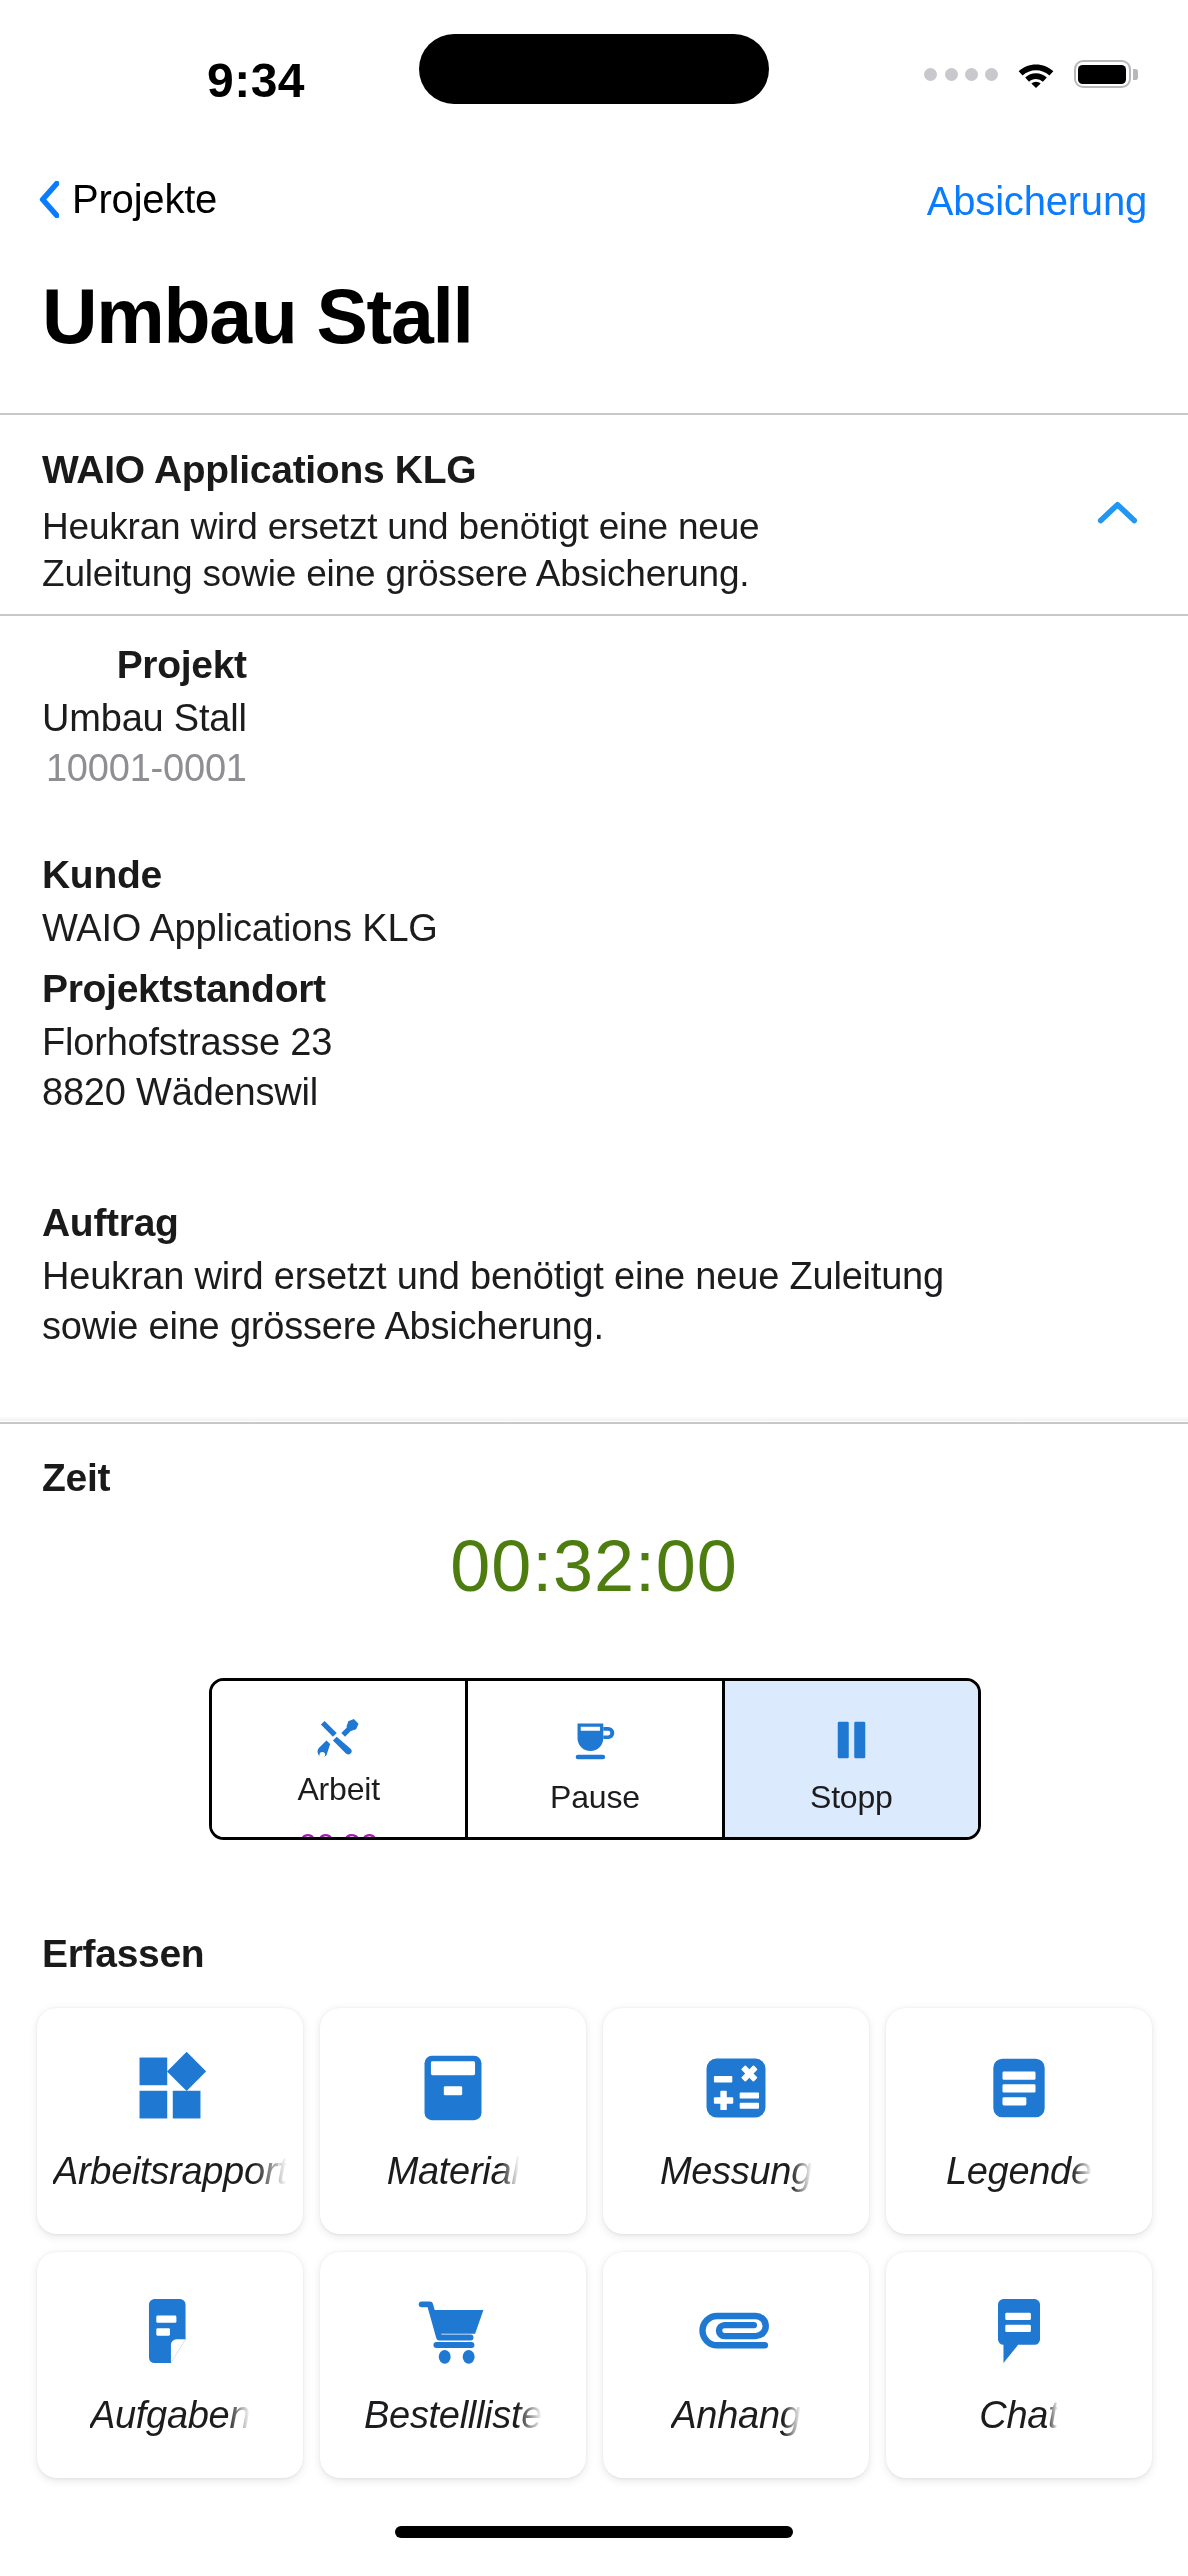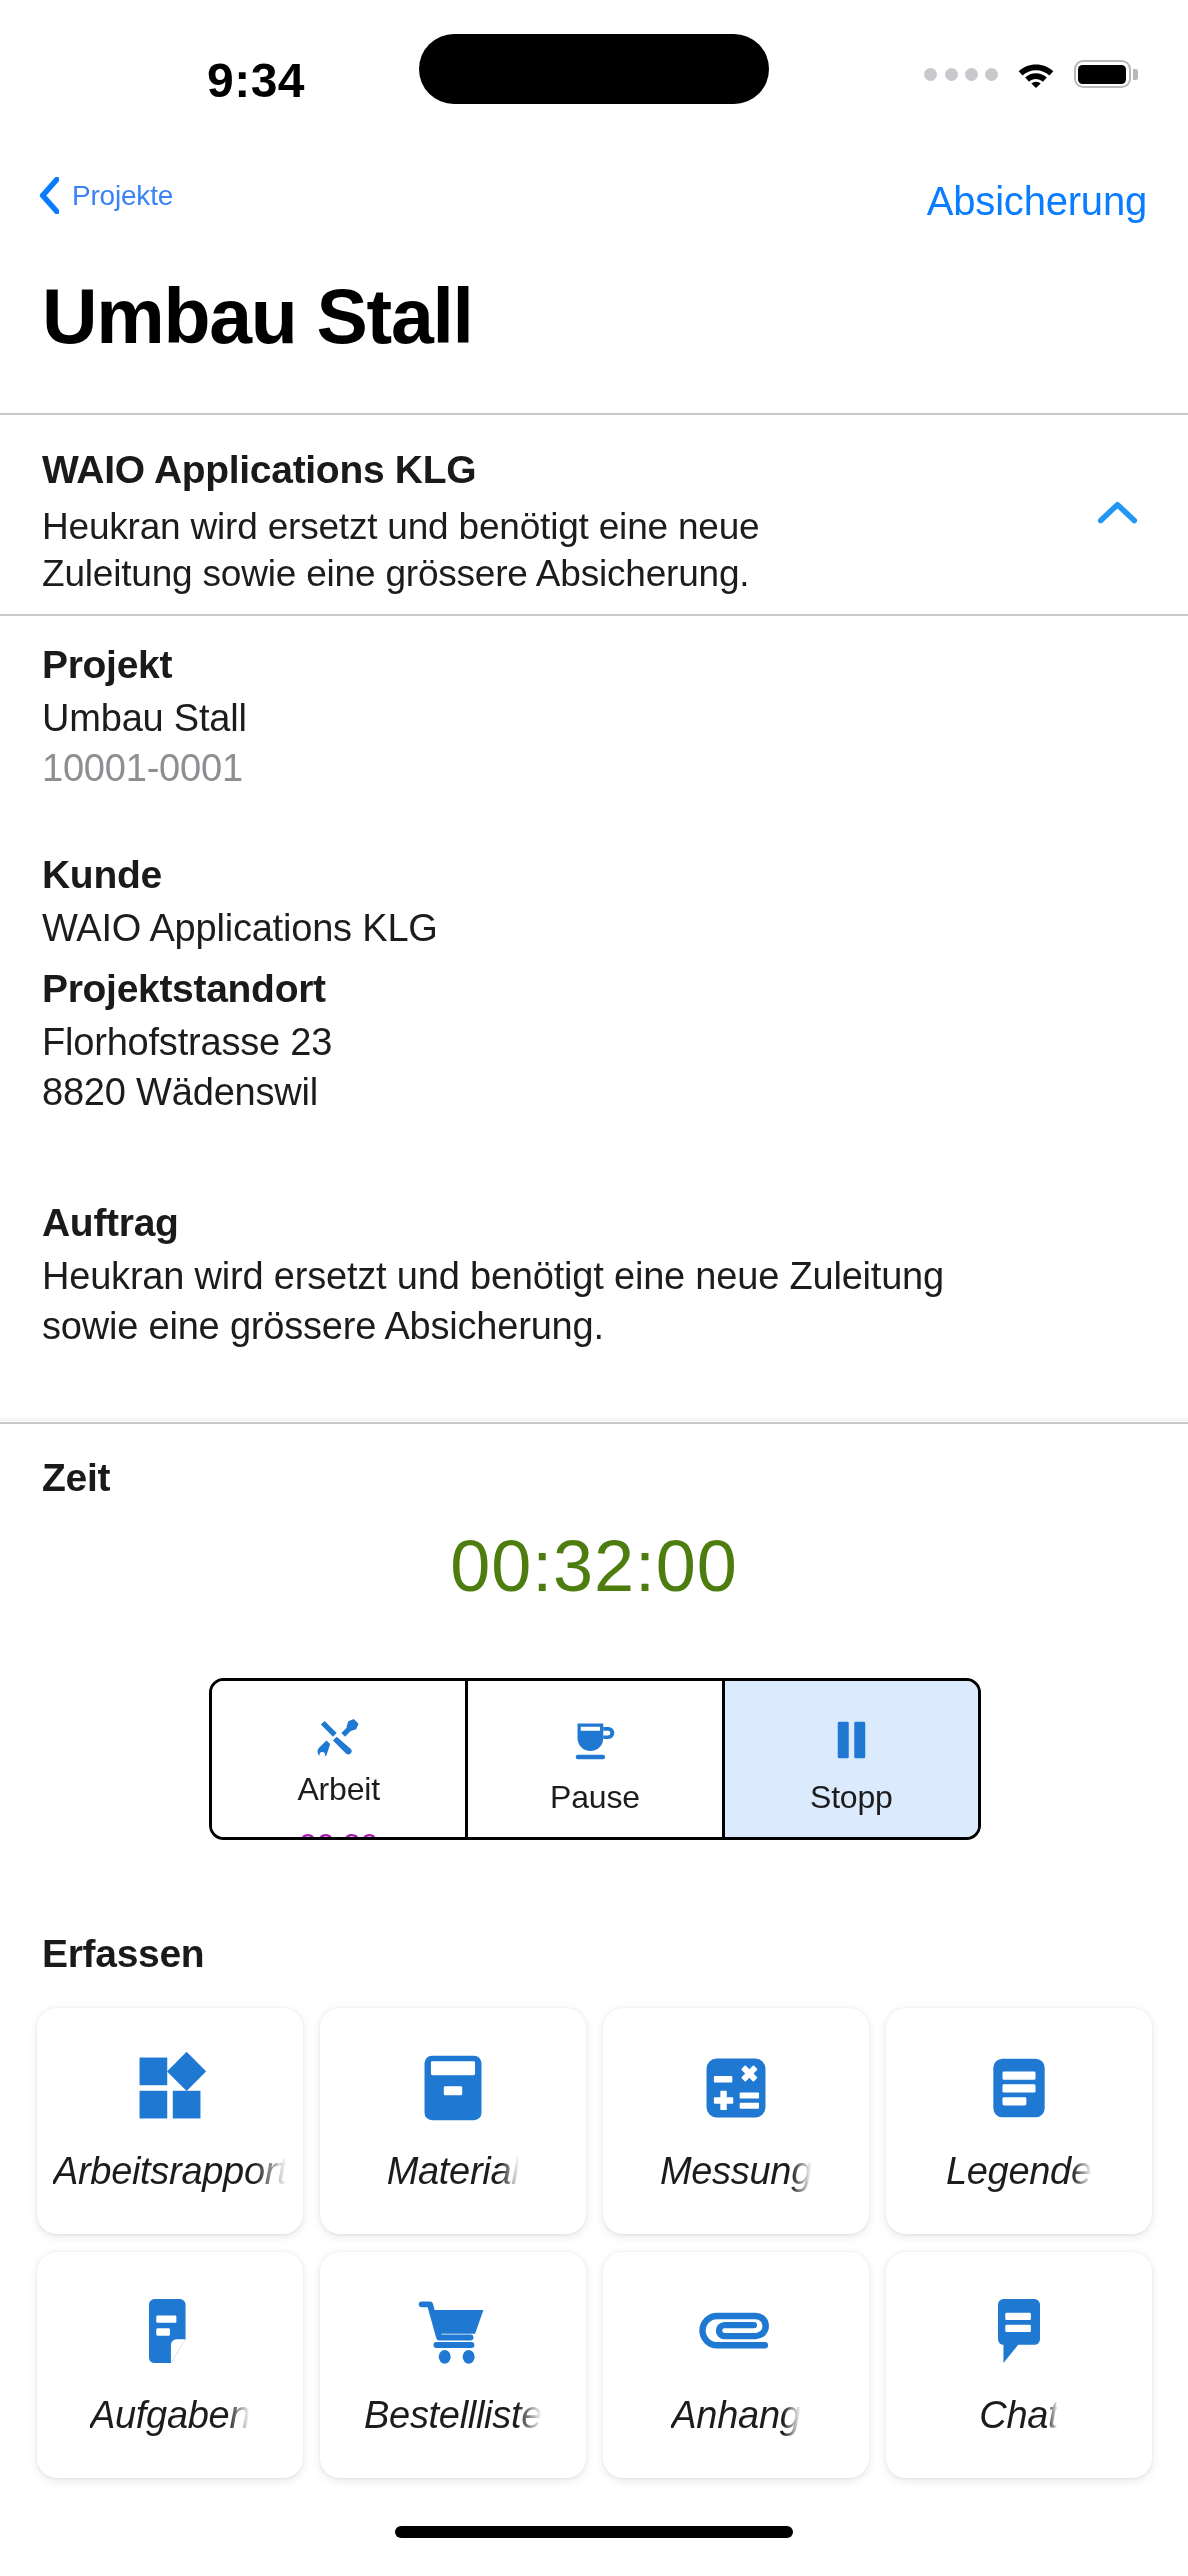--- a/index.html
+++ b/index.html
@@ -62,21 +62,21 @@
     position:absolute; top:155px; left:0;
     width:1188px; height:112px;
   }
   .nav-back {
     position:absolute; left:39px; top:22px;
     display:flex; align-items:center; gap:13px;
     cursor:pointer;
   }
   .chev-left { width:20px; height:37px; display:block; }
   .nav-back-label {
-    font-size:28px; color:#3b82f6; letter-spacing:-0.2px;text-align:right;
+    font-size:40px; color:#000000; letter-spacing:-0.2px;text-align:right;
   }
   .nav-edit {
     position:absolute; right:41px; top:24px;
     font-size:40px; color:#0a7cff; letter-spacing:-0.2px;
     cursor:pointer;
   }
 
   
   .large-title {
     position:absolute; top:278px; left:42px;
@@ -280,21 +280,21 @@
     <span class="chev-up">
       <svg viewBox="0 0 44 26" xmlns="http://www.w3.org/2000/svg">
         <path d="M4 22 22 5l18 17" fill="none" stroke="#2196f3" stroke-width="6" stroke-linecap="round" stroke-linejoin="round"></path>
       </svg>
     </span>
   </div>
   <div class="rule" style="top:614px;"></div>
 
   <div class="details">
 
-    <div class="field" style="top:28px;">
+    <div class="field" style="top:28px;text-align:right;">
       <div class="field-label">Projekt</div>
       <div class="field-value">Umbau Stall</div>
       <div class="field-sub">10001-0001</div>
     </div>
 
     <div class="field" style="top:238px;">
       <div class="field-label">Kunde</div>
       <div class="field-value">WAIO Applications KLG</div>
     </div>
 

